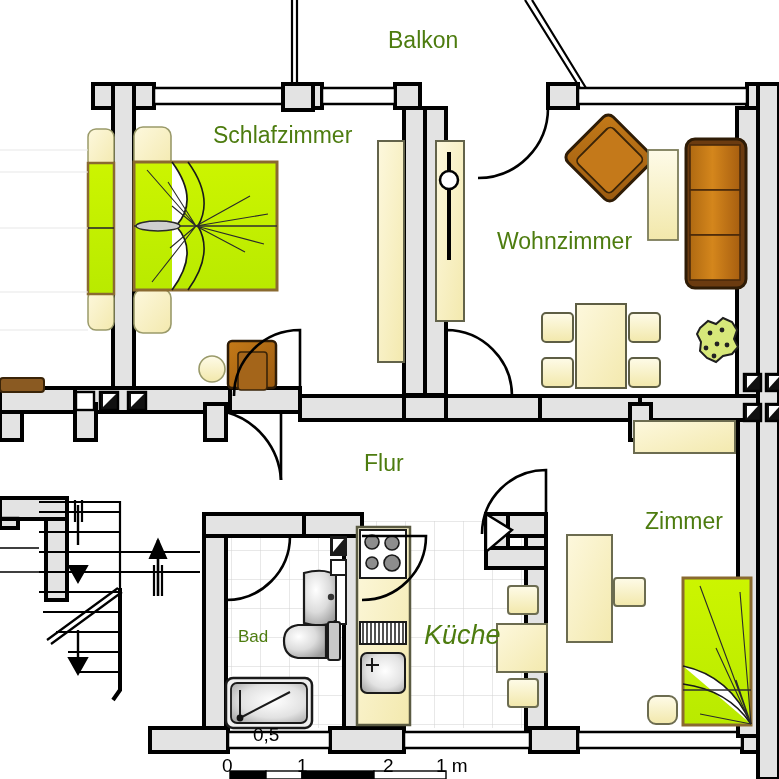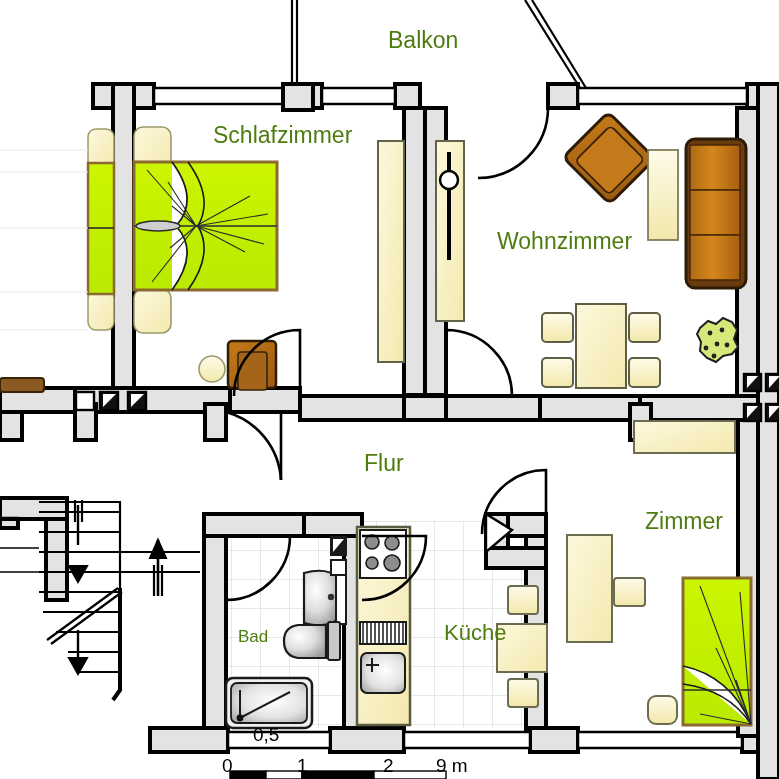--- a/index.html
+++ b/index.html
@@ -6,21 +6,21 @@
   body{font-family:"Liberation Sans",sans-serif;}
   #stage{position:relative;width:779px;height:779px;background:#ffffff;overflow:hidden;}
   #plan{position:absolute;left:0;top:0;width:779px;height:779px;}
   .roomlabel{position:absolute;font-family:"Liberation Sans",sans-serif;color:#4d7c0f;white-space:nowrap;}
   #lbl-schlafzimmer{left:213px;top:122px;font-size:23px;}
   #lbl-balkon{left:388px;top:27px;font-size:23px;}
   #lbl-wohnzimmer{left:497px;top:228px;font-size:23px;}
   #lbl-flur{left:364px;top:450px;font-size:23px;text-align:right;}
   #lbl-zimmer{left:645px;top:492px;font-size:23px;margin-top:16px;}
   #lbl-bad{left:238px;top:620px;font-size:17px;margin-top:7px;}
-  #lbl-kueche{left:444px;top:620px;font-size:22px;}
+  #lbl-kueche{left:424px;top:620px;font-size:27px;font-style:italic;}
   .scalenum{position:absolute;font-family:"Liberation Sans",sans-serif;font-size:19px;color:#000000;}
   #sc0{left:222px;top:755px;}
   #sc05{left:253px;top:724px;}
   #sc1{left:297px;top:755px;}
   #sc2{left:383px;top:755px;}
   #sc3{left:436px;top:755px;}
 </style>
 </head>
 <body>
 
@@ -351,15 +351,15 @@
   <div class="roomlabel" id="lbl-wohnzimmer">Wohnzimmer</div>
   <div class="roomlabel" id="lbl-flur">Flur</div>
   <div class="roomlabel" id="lbl-zimmer">Zimmer</div>
   <div class="roomlabel" id="lbl-bad">Bad</div>
   <div class="roomlabel" id="lbl-kueche">Küche</div>
 
   <div class="scalenum" id="sc0">0</div>
   <div class="scalenum" id="sc05">0,5</div>
   <div class="scalenum" id="sc1">1</div>
   <div class="scalenum" id="sc2">2</div>
-  <div class="scalenum" id="sc3">9 m</div>
+  <div class="scalenum" id="sc3">1 m</div>
 
 </div>
 
 </body></html>

